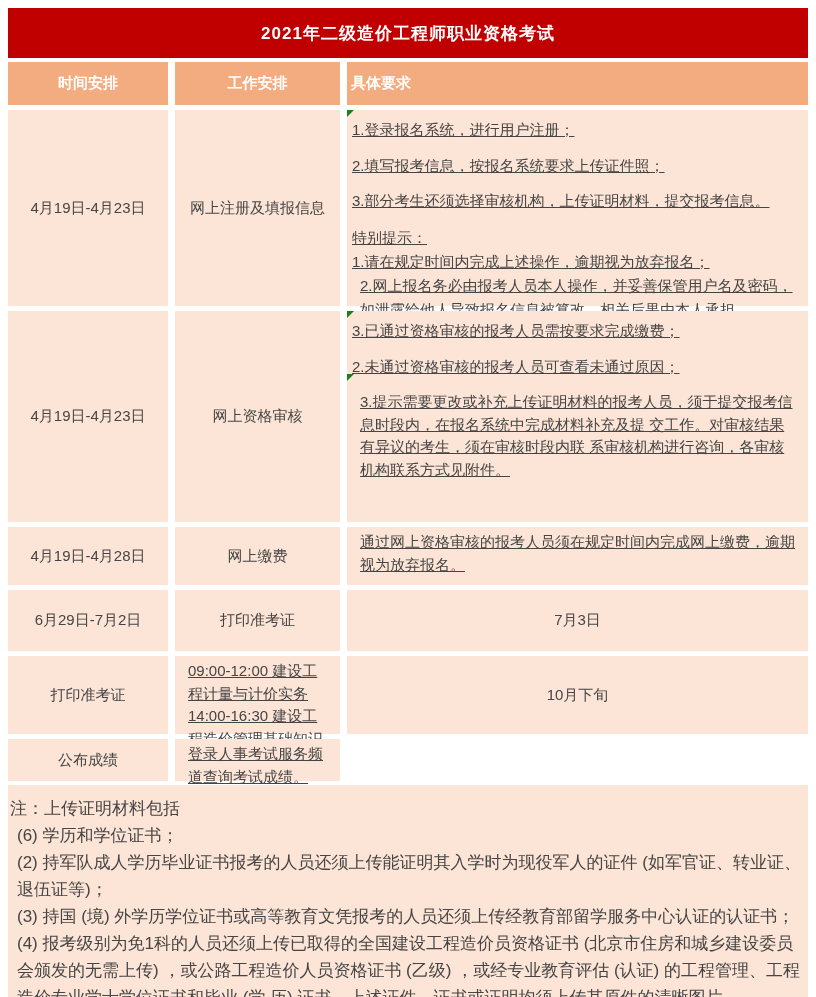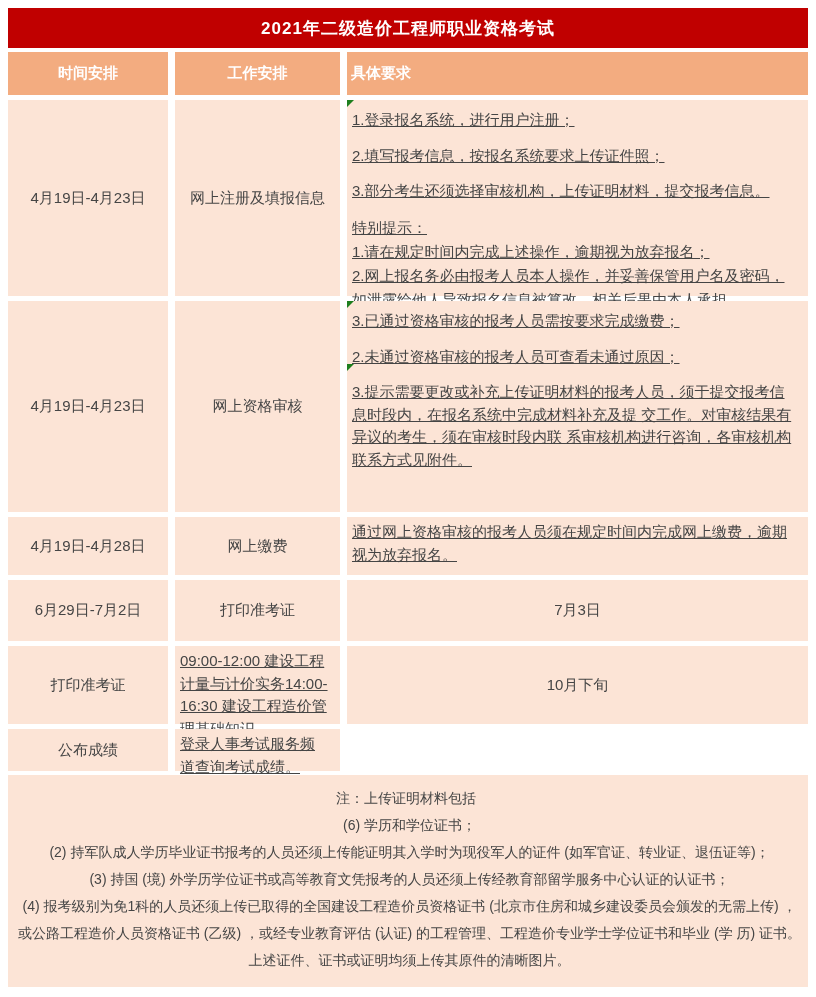--- a/index.html
+++ b/index.html
@@ -11,21 +11,21 @@
   .page {
     position: relative;
     width: 816px;
     height: 997px;
     box-sizing: border-box;
     padding: 8px 8px 0 8px;
     background: #ffffff;
     overflow: hidden;
   }
   .title-bar {
-    height: 40px;
+    height: 50px;
     background: #c00000;
     color: #ffffff;
     font-size: 17px;
     font-weight: bold;
     display: flex;
     align-items: center;
     justify-content: center;
     letter-spacing: 1px;
     margin-bottom: 4px;
   }
@@ -72,44 +72,44 @@
     justify-content: flex-start;
     padding-top: 4px;
     padding-bottom: 15px;
   }
   .details p {
     margin: 0 0 13px 0;
     text-decoration: underline;
   }
   .details p:last-child {
     margin-bottom: 0;
+    margin-left: 8px;
   }
   .details .tight {
     margin: 0;
     line-height: 1.62;
   }
   .marker {
     position: absolute;
     width: 0;
     height: 0;
     border-top: 7px solid #1e7e1e;
     border-right: 7px solid transparent;
   }
   .marker.corner { top: 0; left: 0; }
   .marker.mid { top: 63px; left: 0; }
   .notes {
     margin-top: 4px;
     background: #fce4d6;
     color: #454545;
-    font-size: 14px;
+    font-size: 17px;
     height: 212px;
     box-sizing: border-box;
     padding: 10px 6px 0 2px;
     line-height: 27px;
-    text-align: center;
   }
   .notes .n-sub { padding-left: 7px; }
 </style>
 </head>
 <body>
 
 <div class="page">
 
   <div class="title-bar">2021年二级造价工程师职业资格考试</div>
 

